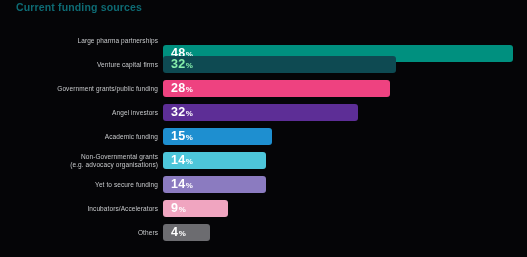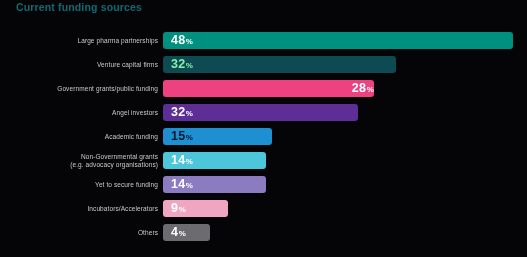--- a/index.html
+++ b/index.html
@@ -90,62 +90,62 @@
 <div id="chart-root" style="background: rgb(5, 5, 7);">
 
   <div id="chart-title" style="color: rgb(14, 107, 116);">Current funding sources</div>
 
   <div id="plot">
       <div class="bar-row">
         <div class="bar-label" style="color: rgb(200, 202, 204);">
           <span class="l1">Large pharma partnerships</span>
         </div>
         <div class="bar-track">
-          <div class="bar-fill" style="background: rgb(0, 144, 127); width: 350px;">
+          <div class="bar-fill" style="background: rgb(0, 144, 127); width: 350px; margin-top: 13px;">
             <div class="bar-value" style="color: rgb(255, 255, 255);"><span class="num">48</span><span class="pct">%</span></div>
           </div>
         </div>
       </div>
       <div class="bar-row">
         <div class="bar-label" style="color: rgb(200, 202, 204);">
           <span class="l1">Venture capital firms</span>
         </div>
         <div class="bar-track">
           <div class="bar-fill" style="background: rgb(14, 74, 82); width: 233px;">
             <div class="bar-value" style="color: #86efac;"><span class="num">32</span><span class="pct">%</span></div>
           </div>
         </div>
       </div>
       <div class="bar-row">
         <div class="bar-label" style="color: rgb(200, 202, 204);">
           <span class="l1">Government grants/public funding</span>
         </div>
         <div class="bar-track">
-          <div class="bar-fill" style="background: rgb(238, 66, 128); width: 211px; justify-content: flex-end;">
+          <div class="bar-fill" style="background: rgb(238, 66, 128); width: 227px;">
             <div class="bar-value" style="color: rgb(255, 255, 255);"><span class="num">28</span><span class="pct">%</span></div>
           </div>
         </div>
       </div>
       <div class="bar-row">
         <div class="bar-label" style="color: rgb(200, 202, 204);">
           <span class="l1">Angel investors</span>
         </div>
         <div class="bar-track">
           <div class="bar-fill" style="background: rgb(93, 46, 150); width: 195px;">
             <div class="bar-value" style="color: rgb(255, 255, 255);"><span class="num">32</span><span class="pct">%</span></div>
           </div>
         </div>
       </div>
       <div class="bar-row">
         <div class="bar-label" style="color: rgb(200, 202, 204);">
           <span class="l1">Academic funding</span>
         </div>
         <div class="bar-track">
           <div class="bar-fill" style="background: rgb(30, 143, 208); width: 109px;">
-            <div class="bar-value" style="color: #0f172a;"><span class="num">15</span><span class="pct">%</span></div>
+            <div class="bar-value" style="color: #ffffff;"><span class="num">15</span><span class="pct">%</span></div>
           </div>
         </div>
       </div>
       <div class="bar-row">
         <div class="bar-label" style="color: rgb(200, 202, 204);">
           <span class="l1">Non-Governmental grants</span>
           <span class="l2">(e.g. advocacy organisations)</span>
         </div>
         <div class="bar-track">
           <div class="bar-fill" style="background: rgb(77, 198, 218); width: 103px;">

